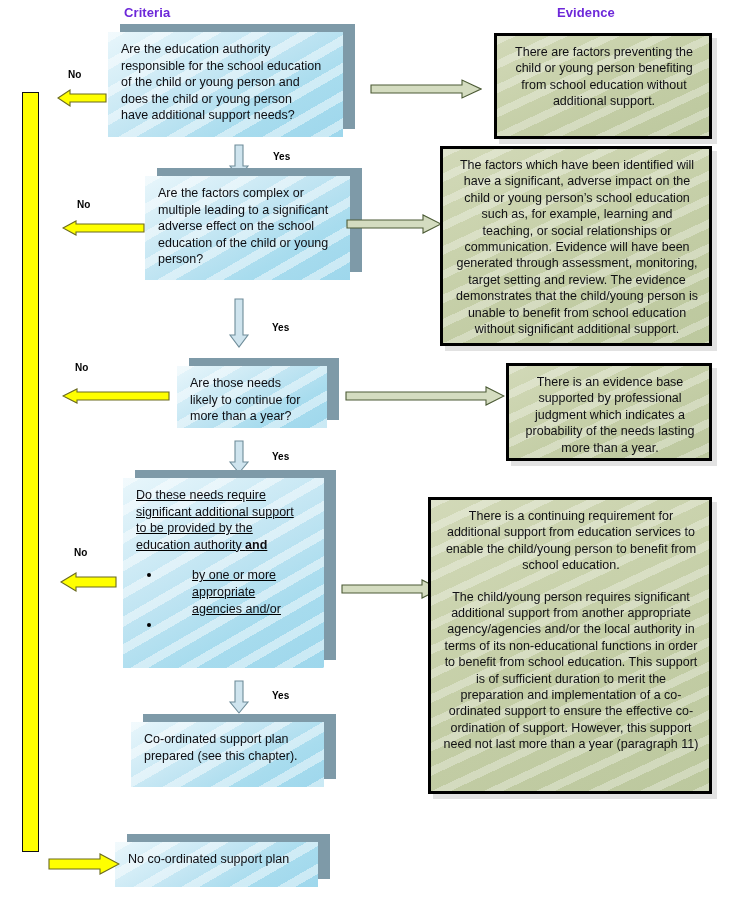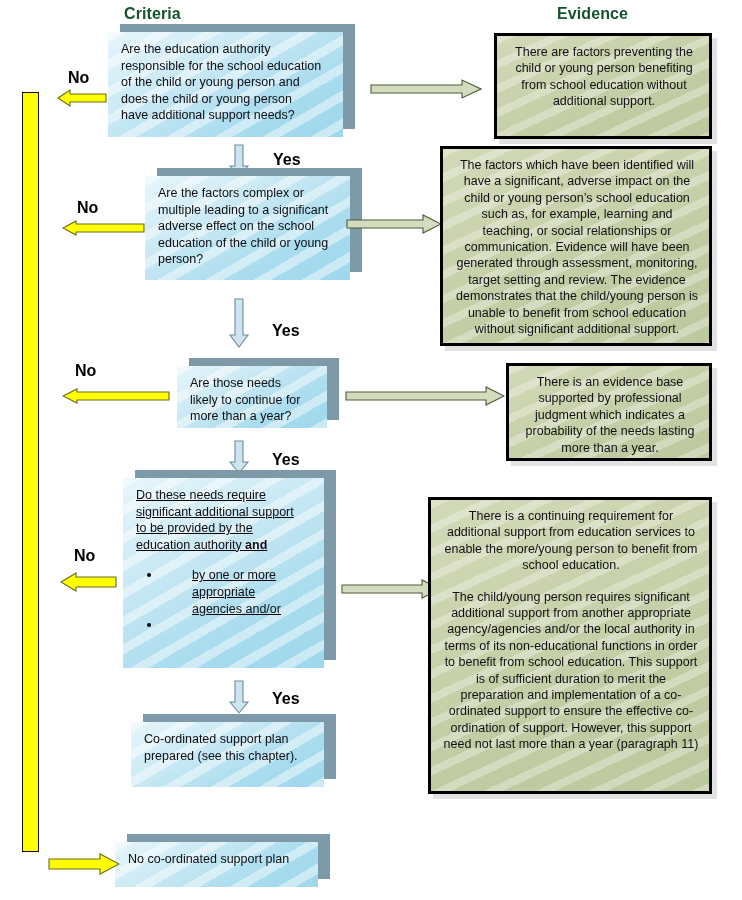--- a/index.html
+++ b/index.html
@@ -11,23 +11,23 @@
     width: 742px; height: 900px;
     position: relative;
     font-family: "Liberation Sans", sans-serif;
     overflow: hidden;
   }
   #stage { position: absolute; inset: 0; }
 
   
   .col-header {
     position: absolute;
-    font-size: 16px;
+    font-size: 13px;
     font-weight: bold;
-    color: #14532d;
+    color: #6d28d9;
     letter-spacing: .1px;
   }
 
   
   .crit {
     position: absolute;
   }
   .crit .shadow {
     position: absolute;
     left: 12px; top: -8px;
@@ -114,21 +114,21 @@
   
   .ybar {
     position: absolute;
     background: #ffff00;
     border: 1px solid #111;
   }
 
   
   .flab {
     position: absolute;
-    font-size: 16px;
+    font-size: 10px;
     font-weight: bold;
     color: #000;
   }
 
   
   .arw { position: absolute; }
 </style>
 </head>
 <body>
 
@@ -260,21 +260,21 @@
   </div>
 
   <div class="arw" style="left:341px; top:578px;">
     <svg width="100" height="22" viewBox="0 0 100 22">
       <polygon points="1,7 81,7 81,2 99,11 81,20 81,15 1,15" fill="#d4dcc0" stroke="#4c5b36" stroke-width="1.1"></polygon>
     </svg>
   </div>
 
   <div class="evi" style="left:428px; top:497px; width:284px; height:297px;">
     <div class="txt">
-      <p>There is a continuing requirement for additional support from education services to enable the more/young person to benefit from school education.</p>
+      <p>There is a continuing requirement for additional support from education services to enable the child/young person to benefit from school education.</p>
       <p>The child/young person requires significant additional support from another appropriate agency/agencies and/or the local authority in terms of its non-educational functions in order to benefit from school education.  This support is of sufficient duration to merit the preparation and implementation of a co-ordinated support to ensure the effective co-ordination of support. However, this support need not last more than a year (paragraph 11)</p>
     </div>
   </div>
 
   <div class="arw" style="left:228px; top:680px;">
     <svg width="22" height="34" viewBox="0 0 22 34">
       <polygon points="7,1 15,1 15,22 20,22 11,33 2,22 7,22" fill="#cfe4ee" stroke="#6e8c99" stroke-width="1.1"></polygon>
     </svg>
   </div>
   <div class="flab" style="left:272px; top:690px;">Yes</div>

